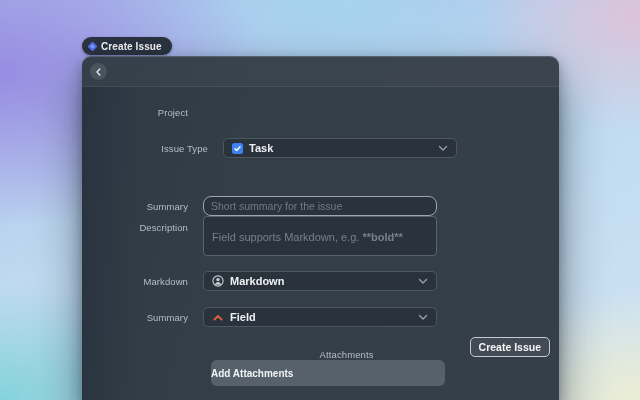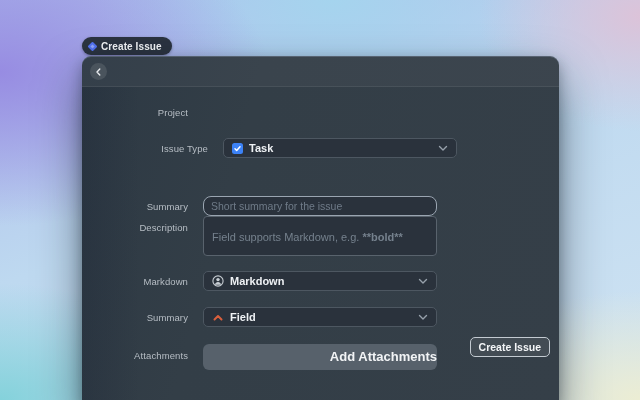--- a/index.html
+++ b/index.html
@@ -73,22 +73,22 @@
     padding:14px 8px; font-size:11px; color:#75818d; cursor:text;
     line-height:1.25; overflow:hidden; white-space:nowrap;
   }
   .textarea .ph-bold { font-weight:700; }
   #row-description { align-items:flex-start; }
   #row-description .lbl { padding-top:6px; }
 
   .attach-btn {
     display:block; width:234px; height:26px; line-height:19px;
     background:#57616b; border:none; border-radius:6px;
-    color:#f2f4f6; font-weight:700; font-size:13px; font-family:inherit;
-    text-align:right; cursor:pointer;margin-top:8px;
+    color:#f2f4f6; font-weight:700; font-size:10px; font-family:inherit;
+    text-align:left; cursor:pointer;
   }
 
   .create-btn {
     position:absolute; right:9px; top:281px; height:20px; padding:0 8px;
     background:rgba(255,255,255,.07); border:1px solid #c3cad1; border-radius:5px;
     color:#f4f6f8; font-weight:700; font-size:10.5px; font-family:inherit;
     cursor:pointer; white-space:nowrap;
   }
 
   
@@ -191,21 +191,21 @@
           <span class="val">Field</span>
           <span class="chev">
             <svg width="10" height="7" viewBox="0 0 10 7">
                 <path d="M1.5 1.5 L5 5 L8.5 1.5" fill="none" stroke="#97a1ab" stroke-width="1.4" stroke-linecap="round" stroke-linejoin="round"></path>
               </svg>
           </span>
         </div>
       </div>
     </div>
 
-    <div class="row" id="row-attachments" style="top:287px; height:19px;">
+    <div class="row" id="row-attachments" style="top:287px; height:19px;flex-direction:column;">
       <div class="lbl" style="align-self:center; margin-top:6px;">Attachments</div>
       <div class="ctl">
         <button class="attach-btn">Add Attachments</button>
       </div>
     </div>
 
     <button class="create-btn">Create Issue</button>
 
   </div>
 </div>

